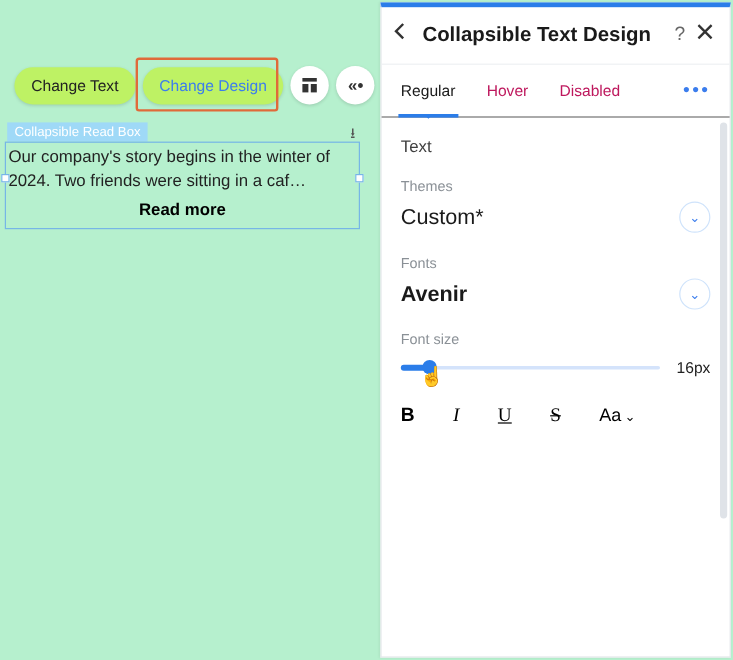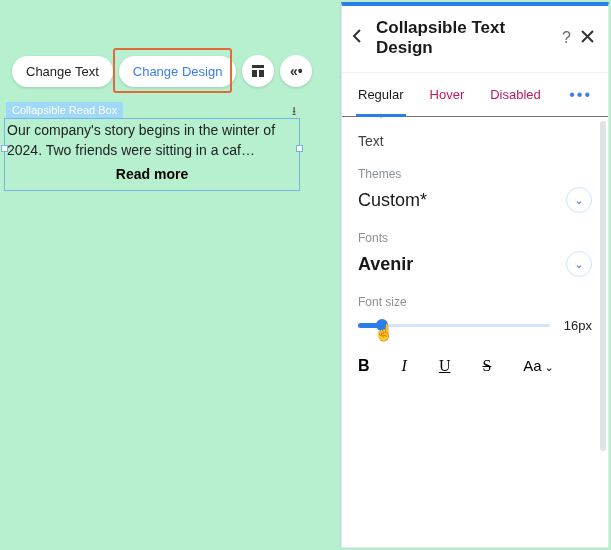--- a/index.html
+++ b/index.html
@@ -16,21 +16,21 @@
     left: 0; top: 0; width: 611px; height: 550px;
     background: #b6f0ce;
   }
   
   .toolbar {
     position: absolute;
     left: 12px; top: 55px;
     display: flex; align-items: center; gap: 6px;
   }
   .pill {
-    background: #ffffff;
+    background: #bef264;
     border-radius: 18px;
     padding: 8px 14px;
     font-size: 13px;
     color: #222;
     box-shadow: 0 1px 3px rgba(0,0,0,0.15);
     display: flex; align-items: center;
   }
   .pill.active { color: #3b7ded; }
   .hl {
     position: absolute;
@@ -57,21 +57,21 @@
     width:296px; border:1px solid #76b6e6;
     background:transparent; padding:2px 2px 8px 2px;
   }
   .ctbox .txt { font-size:14px; color:#222; line-height:1.4; }
   .ctbox .more { text-align:center; font-weight:bold; font-size:14px; margin-top:6px;}
   .sel-handle { position:absolute; width:7px; height:7px; background:#fff; border:1px solid #76b6e6; }
   .dl-icon { position:absolute; width:18px; height:18px; display:flex; align-items:center; justify-content:center; font-size:12px; color:#555;}
   
   .panel {
     position:absolute; right:2px; top:2px;
-    width:268px; height:546px; background:#fff;
+    width:292px; height:546px; background:#fff;
     border:1px solid #e3e6ea; border-top:4px solid #2b7de9;
     box-shadow: -1px 0 2px rgba(0,0,0,0.06);
     display:flex; flex-direction:column;
   }
   .phead {
     display:flex; align-items:center; padding:12px 14px 14px 10px;
     border-bottom:1px solid #eef0f3;
   }
   .phead .back { width:20px; color:#333; font-size:18px; }
   .phead .title { font-weight:700; font-size:17px; color:#1a1a1a; flex:1; margin-left:4px;}

